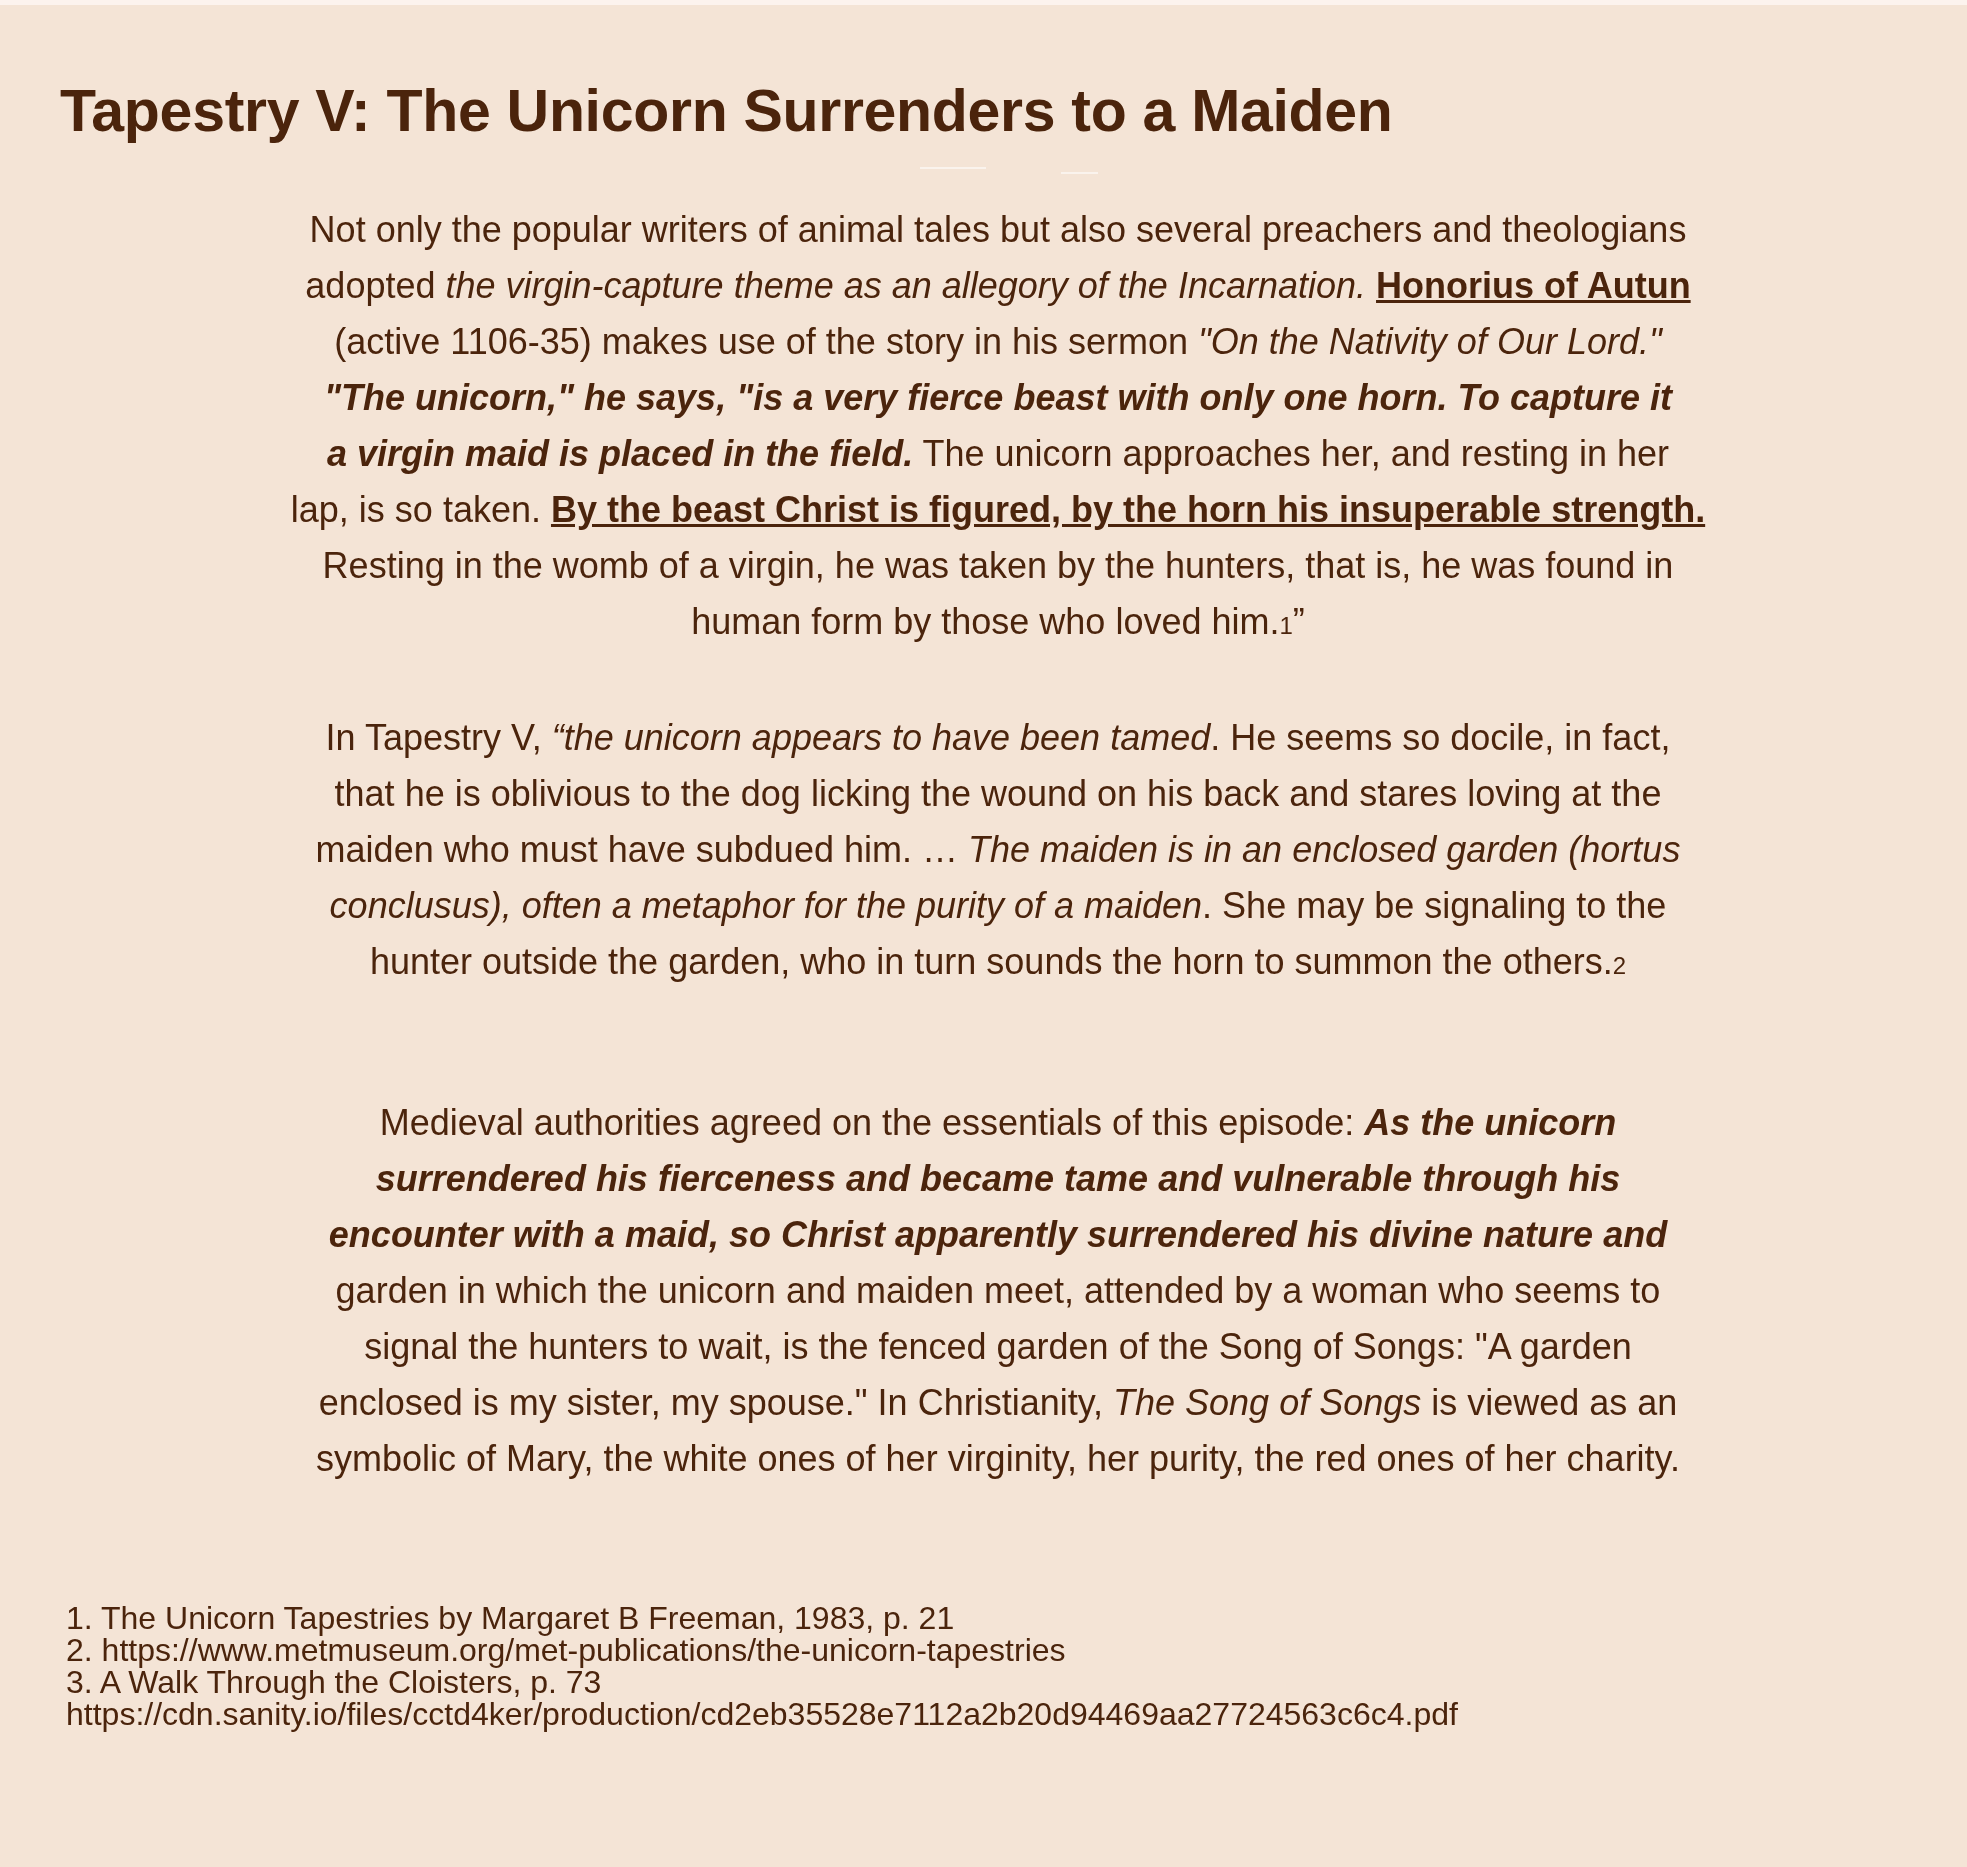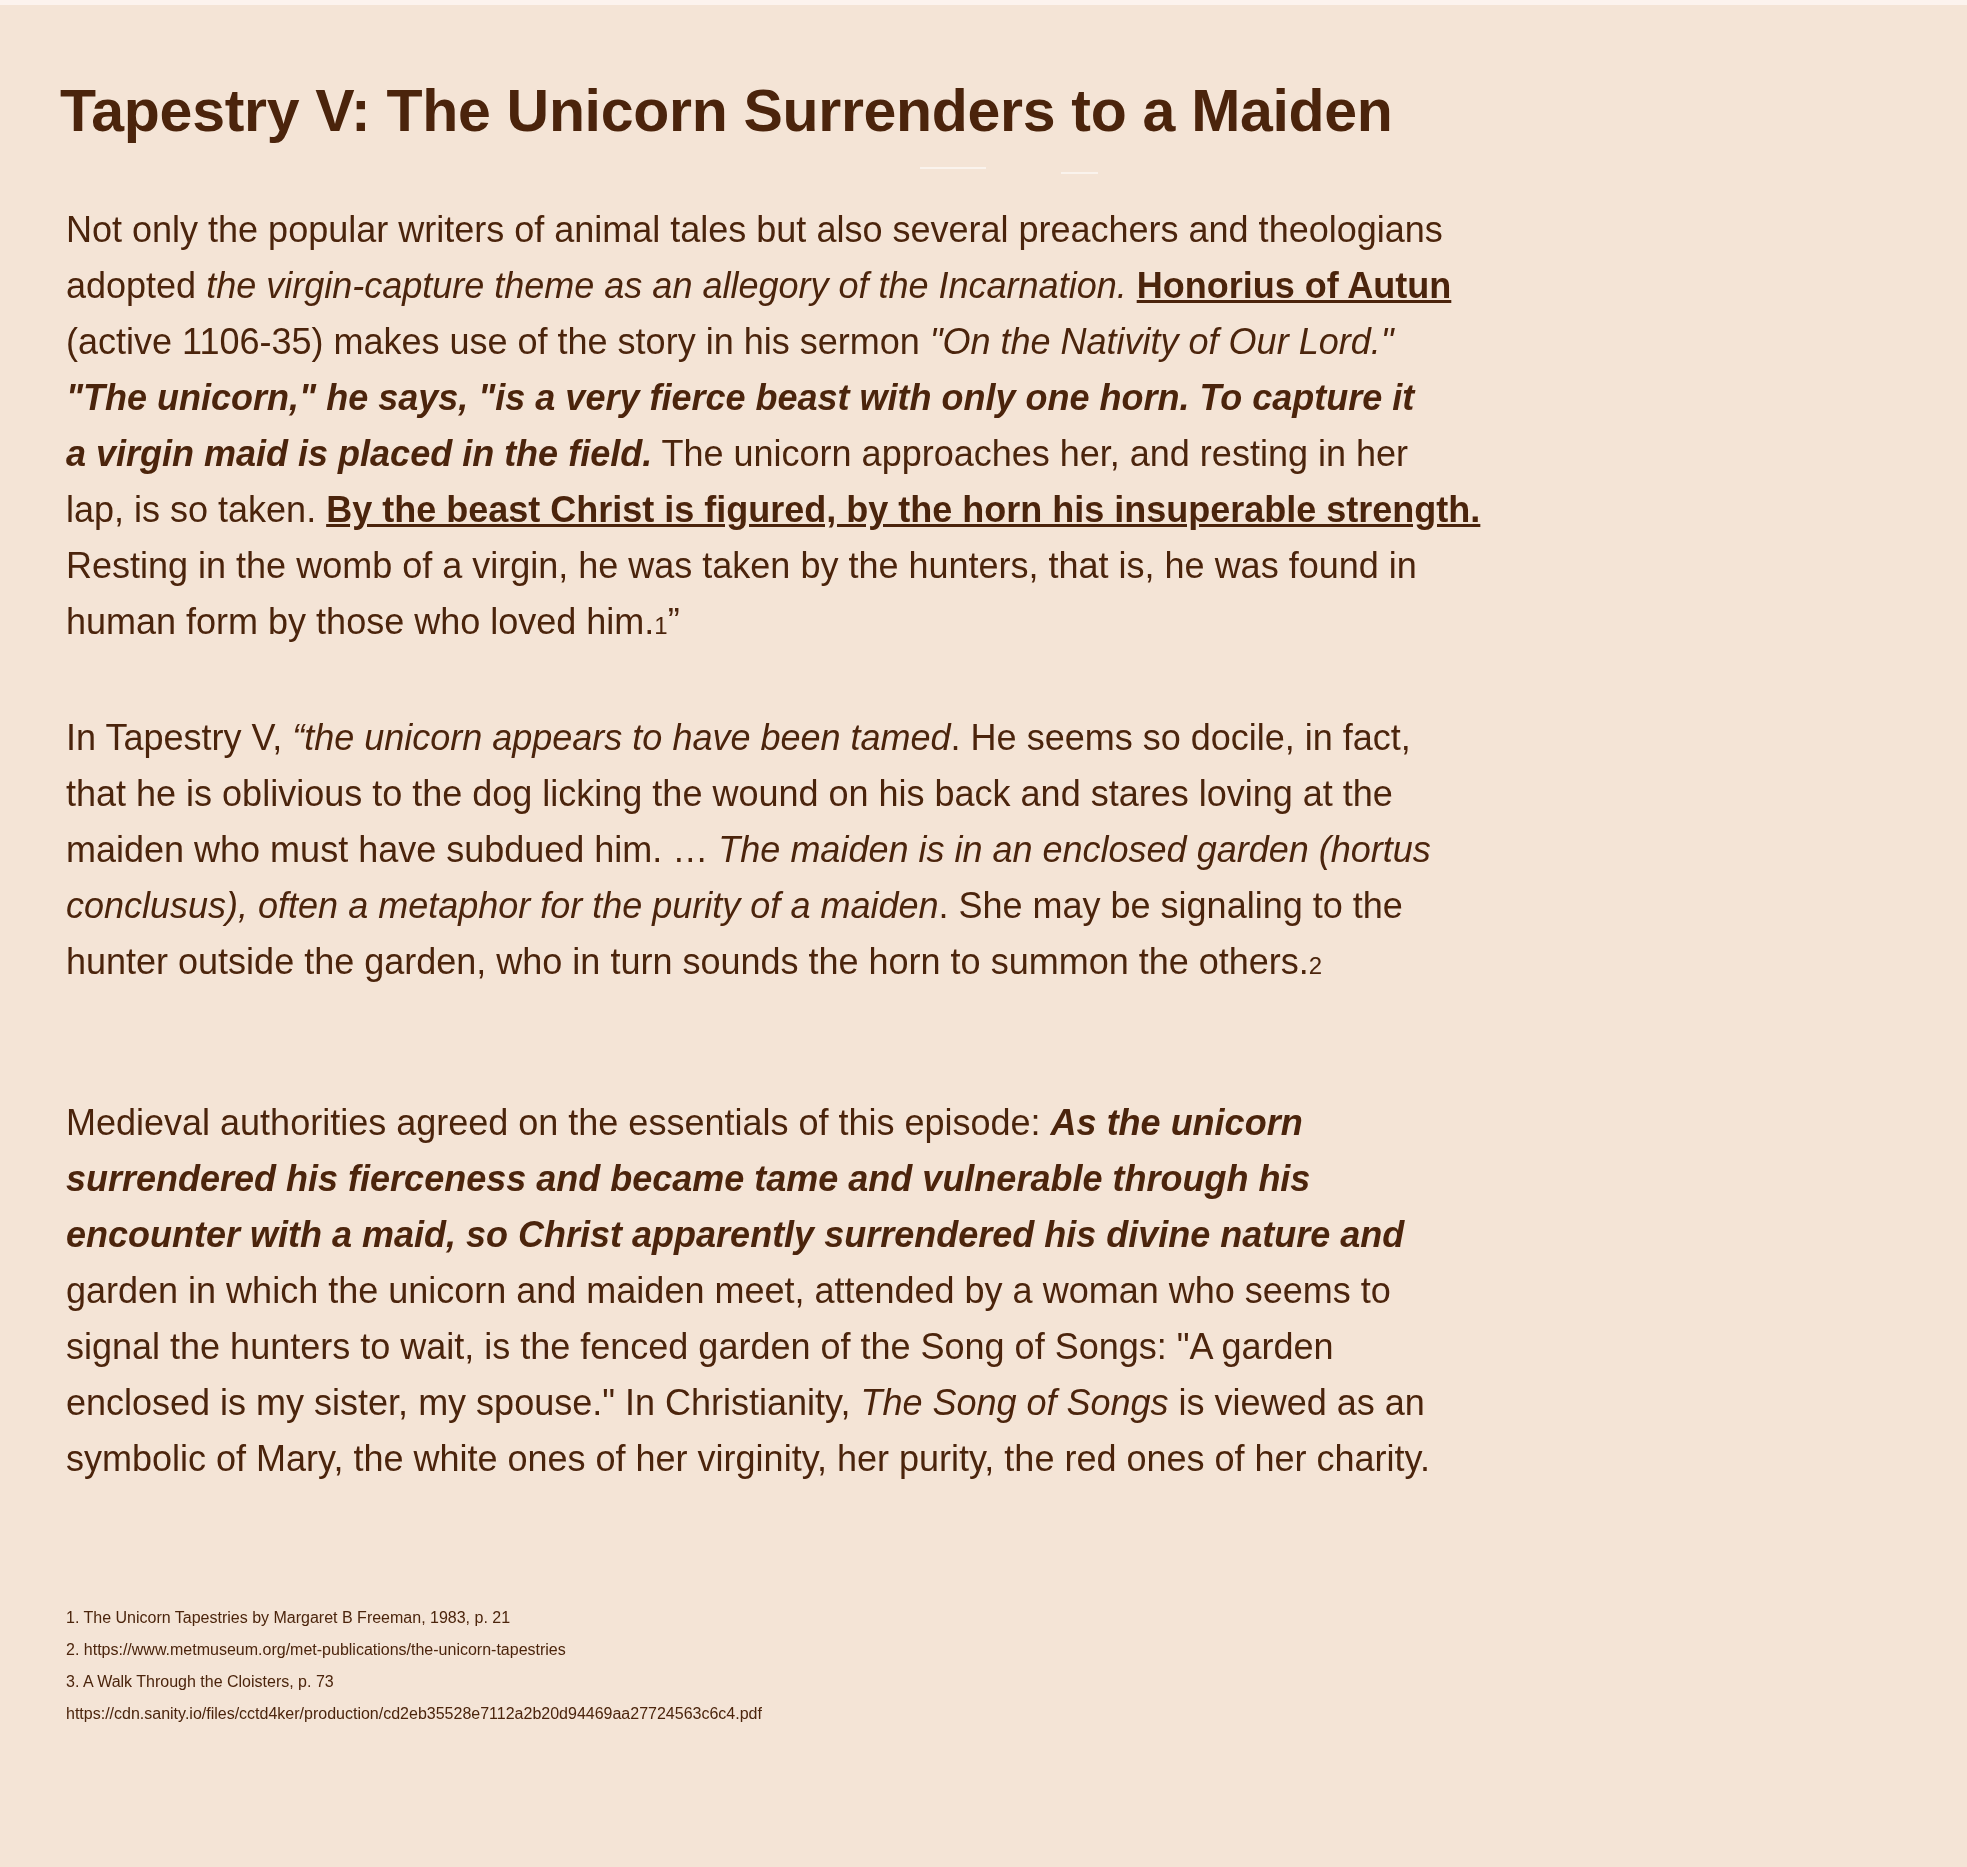--- a/index.html
+++ b/index.html
@@ -43,36 +43,37 @@
     left: 66px;
     width: 1864px;
     font-size: 36px;
     line-height: 56px;
     margin: 0;
   }
   .line {
     display: block;
     white-space: nowrap;
     height: 56px;
+    text-align: center;
   }
   .p1 { top: 202px; }
   .p2 { top: 710px; }
   .p3 { top: 1047px; margin-top: 48px; }
   .b { font-weight: bold; text-decoration: underline; }
   .i { font-style: italic; }
   .bi { font-weight: bold; font-style: italic; }
   .sup {
     font-size: 24px;
     vertical-align: baseline;
   }
   .footnotes {
     position: absolute;
     left: 66px;
     top: 1602px;
-    font-size: 16px;
+    font-size: 32px;
     line-height: 32px;
   }
   .footnotes .fn {
     display: block;
     white-space: nowrap;
   }
   .artifact {
     position: absolute;
     height: 1.9px;
     background: #FBF6F2;

